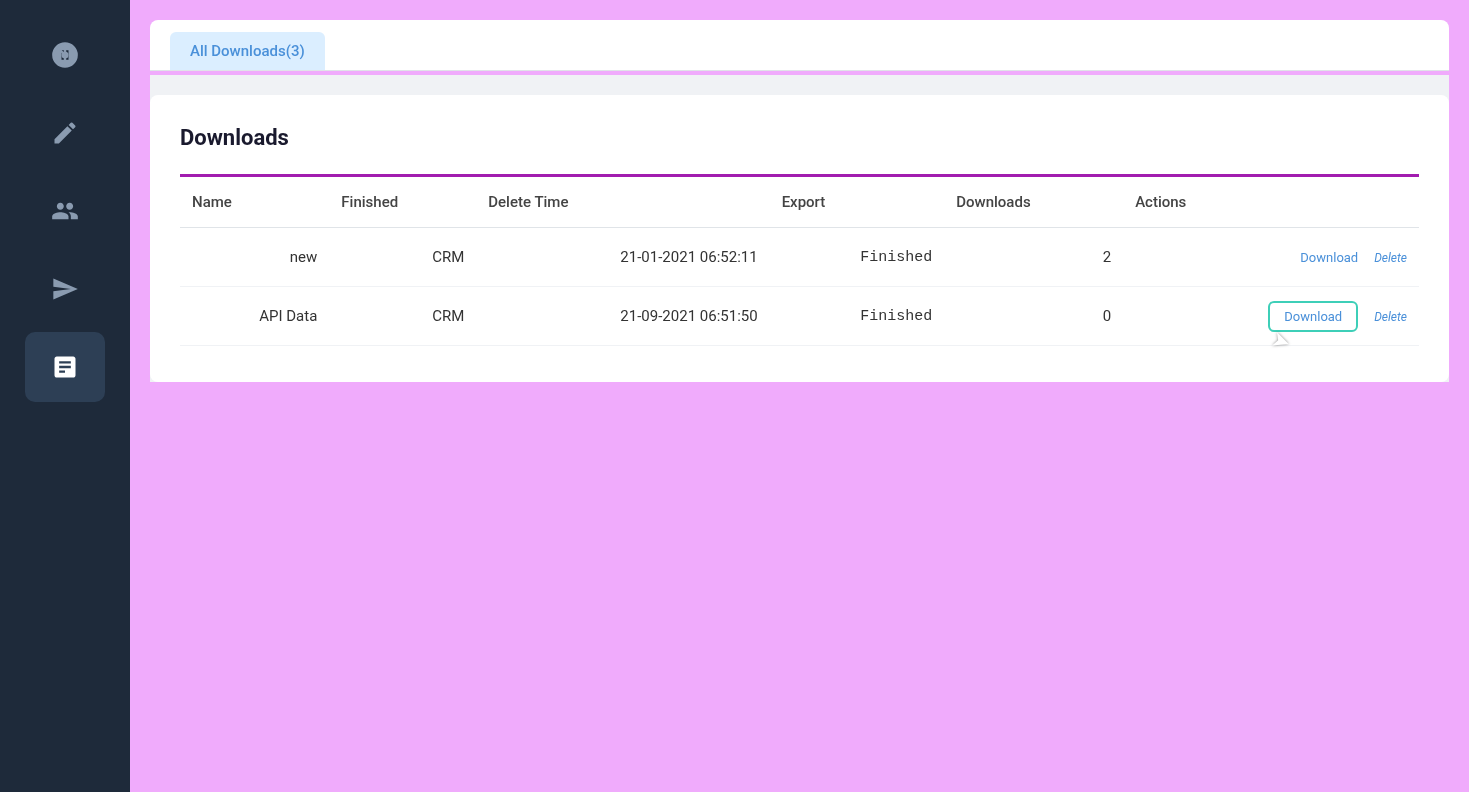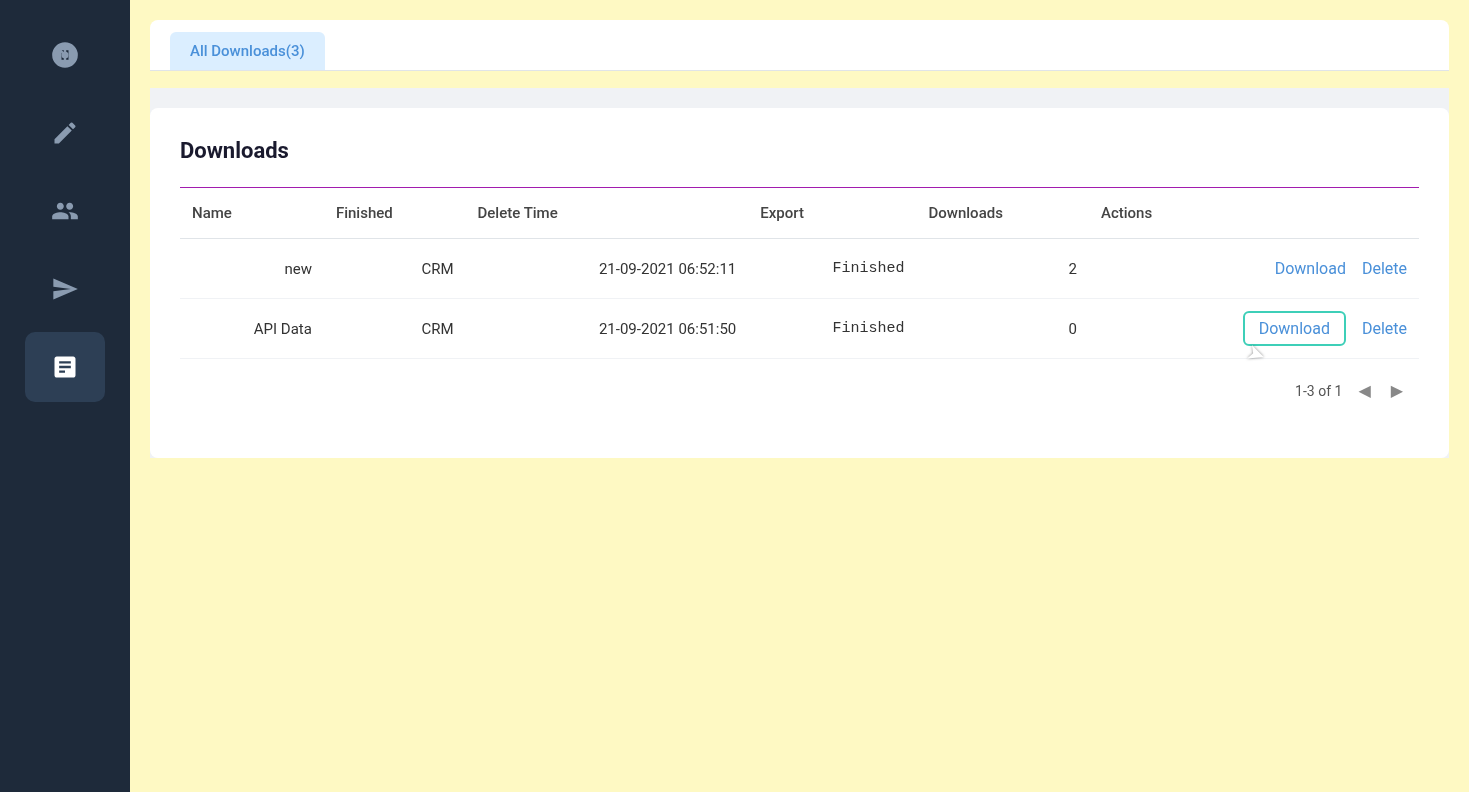--- a/index.html
+++ b/index.html
@@ -32,25 +32,25 @@
     }
     .sidebar-item svg {
       width: 28px;
       height: 28px;
       fill: currentColor;
     }
 
     
     .main {
       flex: 1;
-      background: #fef9c3;
+      background: #f0abfc;
       padding: 20px;
       display: flex;
       flex-direction: column;
-      gap: 17px;
+      gap: 4px;
     }
 
     
     .tabs-bar {
       background: #ffffff;
       border-radius: 8px 8px 0 0;
       padding: 12px 20px 0 20px;
       display: flex;
       border-bottom: 1px solid #e0e4e8;
     }
@@ -67,39 +67,39 @@
     
     .content-area {
       background: #f0f2f5;
       padding: 20px 0 0 0;
     }
 
     
     .card {
       background: #ffffff;
       border-radius: 8px;
-      padding: 30px 30px 48px 30px;
+      padding: 30px 30px 36px 30px;
       margin: 0;
     }
 
     .card-title {
       font-size: 22px;
       font-weight: 700;
       color: #1a1a2e;
       margin-bottom: 24px;
     }
 
     
     .table {
       width: 100%;
       border-collapse: collapse;
     }
     .table thead tr {
       border-bottom: 1px solid #e0e4e8;
-      border-top: 1px solid #a21caf;
+      border-top: 3px solid #a21caf;
     }
     .table thead th {
       padding: 16px 12px;
       text-align: left;
       font-size: 15px;
       font-weight: 500;
       color: #444;
     }
     .table tbody tr {
       border-bottom: 1px solid #f0f2f5;
@@ -114,33 +114,34 @@
       color: #4a90d9;
       cursor: pointer;
     }
     .td-status-finished {
       color: #52c41a;
       font-family: Liberation Mono, monospace;
     }
     .action-download {
       color: #4a90d9;
       cursor: pointer;
-      font-size: 16px;
+      font-size: 13px;
     }
     .action-download.highlighted {
       border: 2.5px solid #3ecfb8;
       border-radius: 6px;
       padding: 6px 14px;
       color: #4a90d9;
     }
     .action-delete {
       color: #4a90d9;
       cursor: pointer;
-      font-size: 16px;
+      font-size: 12px;
       margin-left: 16px;
+      font-style: italic;
     }
 
     
     .pagination {
       display: flex;
       justify-content: flex-end;
       align-items: center;
       padding: 20px 12px 8px 0;
       gap: 12px;
       font-size: 14px;
@@ -222,36 +223,31 @@
             <th>Delete Time</th>
             <th>Export</th>
             <th>Downloads</th>
             <th>Actions</th>
           </tr>
         </thead>
         <tbody id="table-body">
         <tr>
               <td class="td-name">new</td>
               <td>CRM</td>
-              <td>21-09-2021 06:52:11</td>
+              <td>21-01-2021 06:52:11</td>
               <td class="td-status-finished">Finished</td>
               <td>2</td>
               <td class="actions-cell"><span class="action-download">Download</span><span class="action-delete">Delete</span></td>
             </tr>
             <tr>
               <td class="td-name">API Data</td>
               <td>CRM</td>
               <td>21-09-2021 06:51:50</td>
               <td class="td-status-finished">Finished</td>
               <td>0</td>
               <td class="actions-cell"><span class="download-highlighted-wrapper" style="position: relative; display: inline-block;"><span class="action-download highlighted">Download</span><span style="position: absolute; bottom: -28px; left: 4px; font-size: 22px; color: white; display: inline-block; transform: rotate(20deg); text-shadow: rgba(0, 0, 0, 0.5) 0px 0px 3px;">➤</span></span><span class="action-delete">Delete</span></td>
             </tr>
           </tbody>
       </table>
 
-      <div class="pagination">
-        <span>1-3 of 1</span>
-        <button class="pagination-btn">◀</button>
-        <button class="pagination-btn">▶</button>
-      </div>
     </div>
   </div>
 </div>
 
 </body></html>

